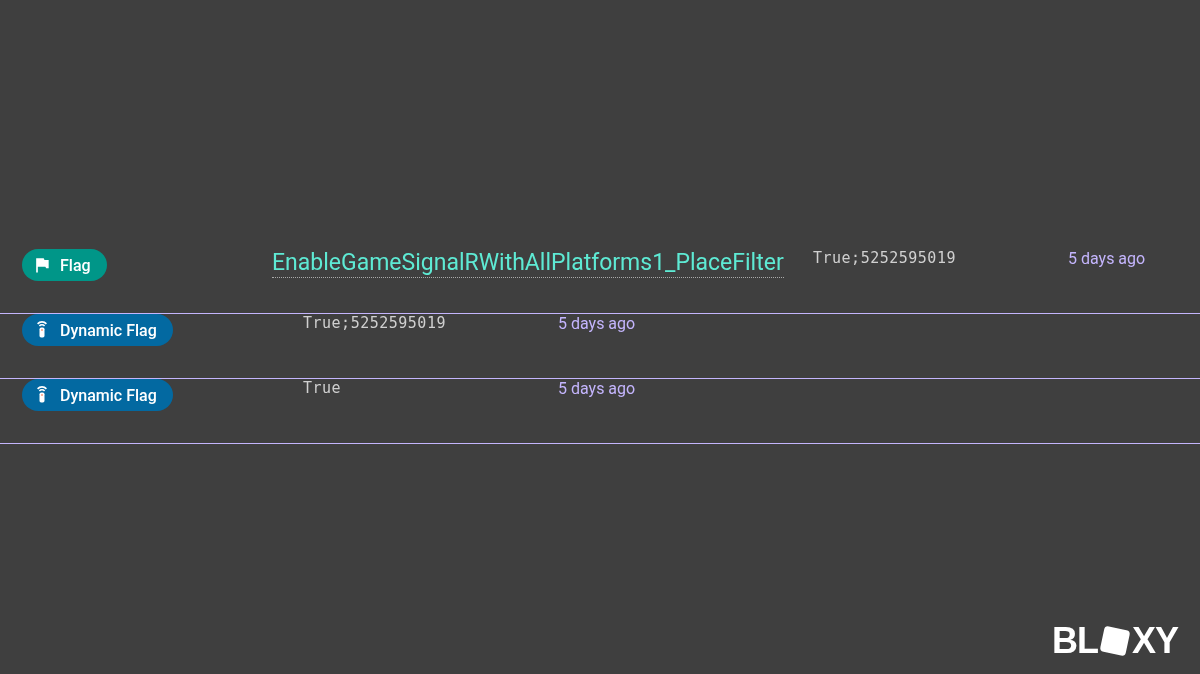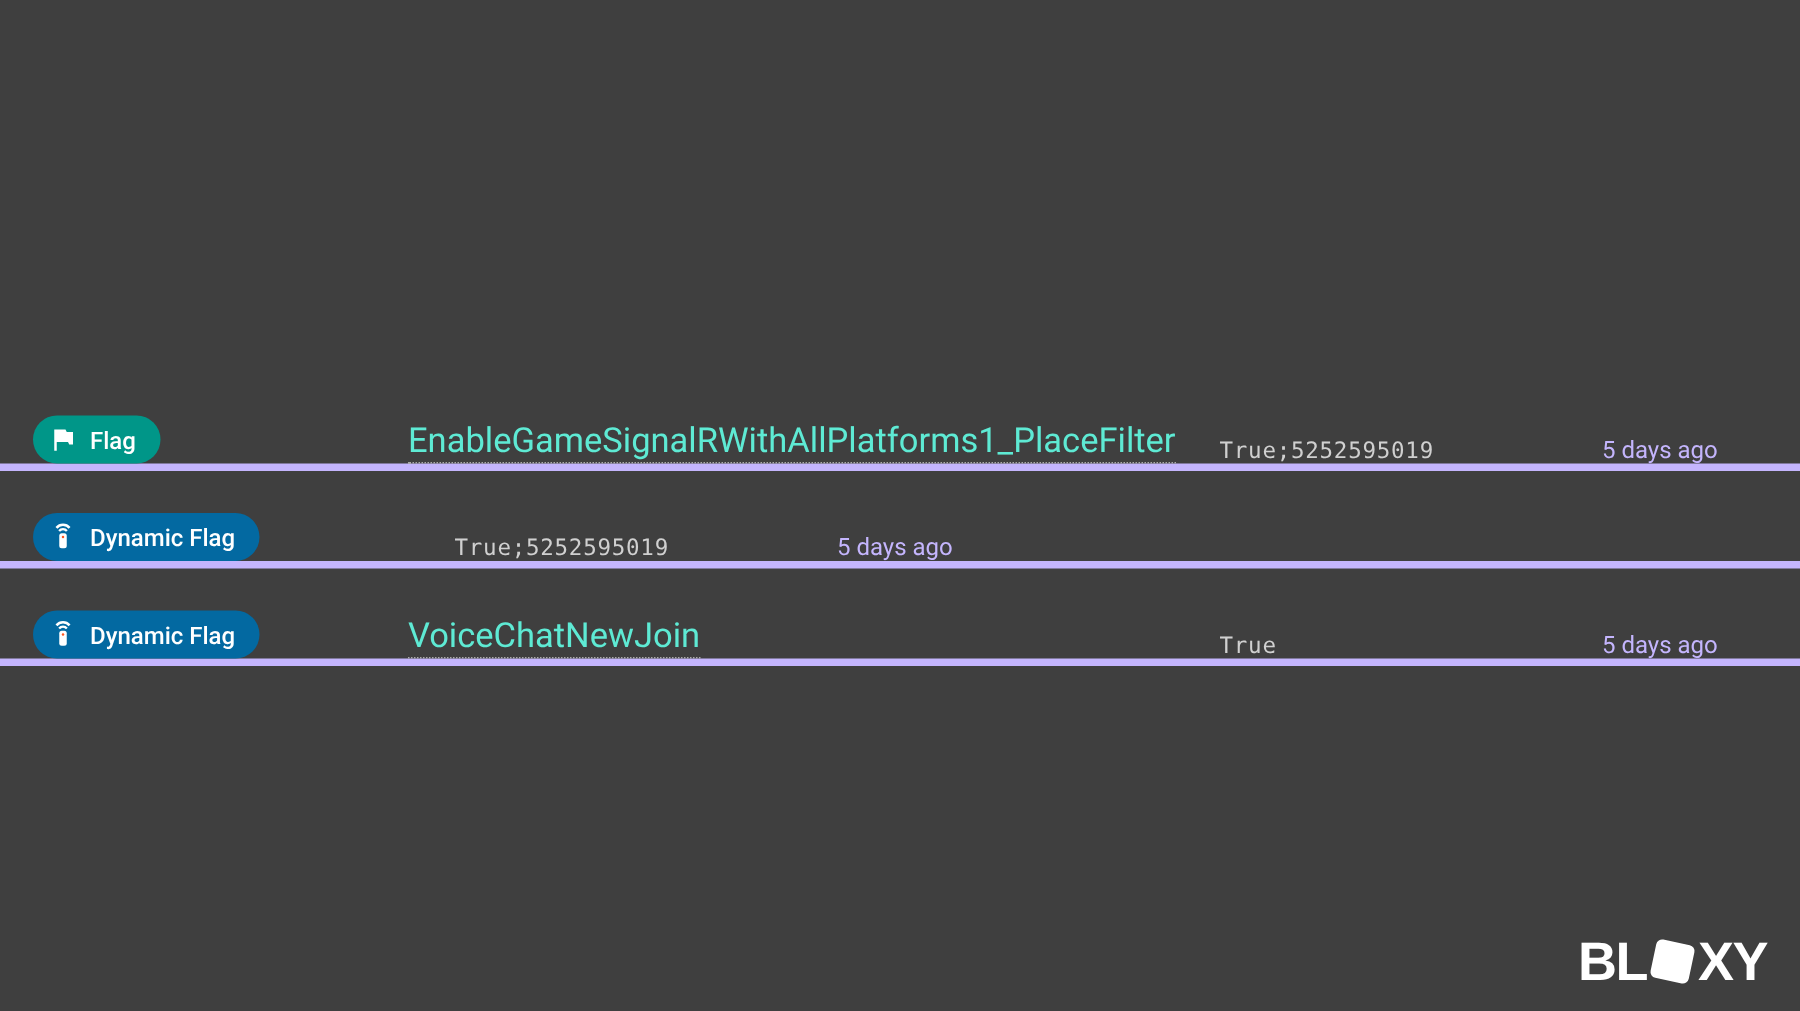--- a/index.html
+++ b/index.html
@@ -12,23 +12,23 @@
     overflow: hidden;
   }
   .table-area {
     position: absolute;
     top: 249px;
     left: 0;
     right: 0;
   }
   .row {
     display: flex;
-    align-items: flex-end;
+    align-items: flex-start;
     height: 65px;
-    border-bottom: 5px solid #c4b5fd;
+    border-bottom: 1px solid #c4b5fd;
     padding-left: 22px;
   }
   .col-badge { width: 250px; flex-shrink: 0; display: flex; align-items: center; }
   .col-name  { width: 510px; flex-shrink: 0; display: flex; align-items: center; }
   .col-value { width: 255px; flex-shrink: 0; display: flex; align-items: center; margin-left: 31px; }
   .col-time  { flex: 1; display: flex; align-items: center; }
 
   .badge {
     display: inline-flex;
     align-items: center;
@@ -149,23 +149,20 @@
           <svg viewBox="0 0 24 24" fill="#ffffff">
             <path d="M6 4a8 8 0 0 1 12 0l-1.5 1.3A6 6 0 0 0 7.5 5.3L6 4z"></path>
             <path d="M8.2 6.5a5 5 0 0 1 7.6 0L14.4 7.8a3 3 0 0 0-4.8 0L8.2 6.5z"></path>
             <rect x="9" y="9" width="6" height="12" rx="2"></rect>
             <circle cx="12" cy="12" r="1" fill="#ff5722"></circle>
           </svg>
         </span>
         <span>Dynamic Flag</span>
       </span>
     </div>
-    <div class="col-name">
-      <span class="flag-name">VoiceChatNewJoin</span>
-    </div>
     <div class="col-value">
       <span class="flag-value">True</span>
     </div>
     <div class="col-time">
       <span class="timestamp">5 days ago</span>
     </div>
   </div>
 
 </div>
 

